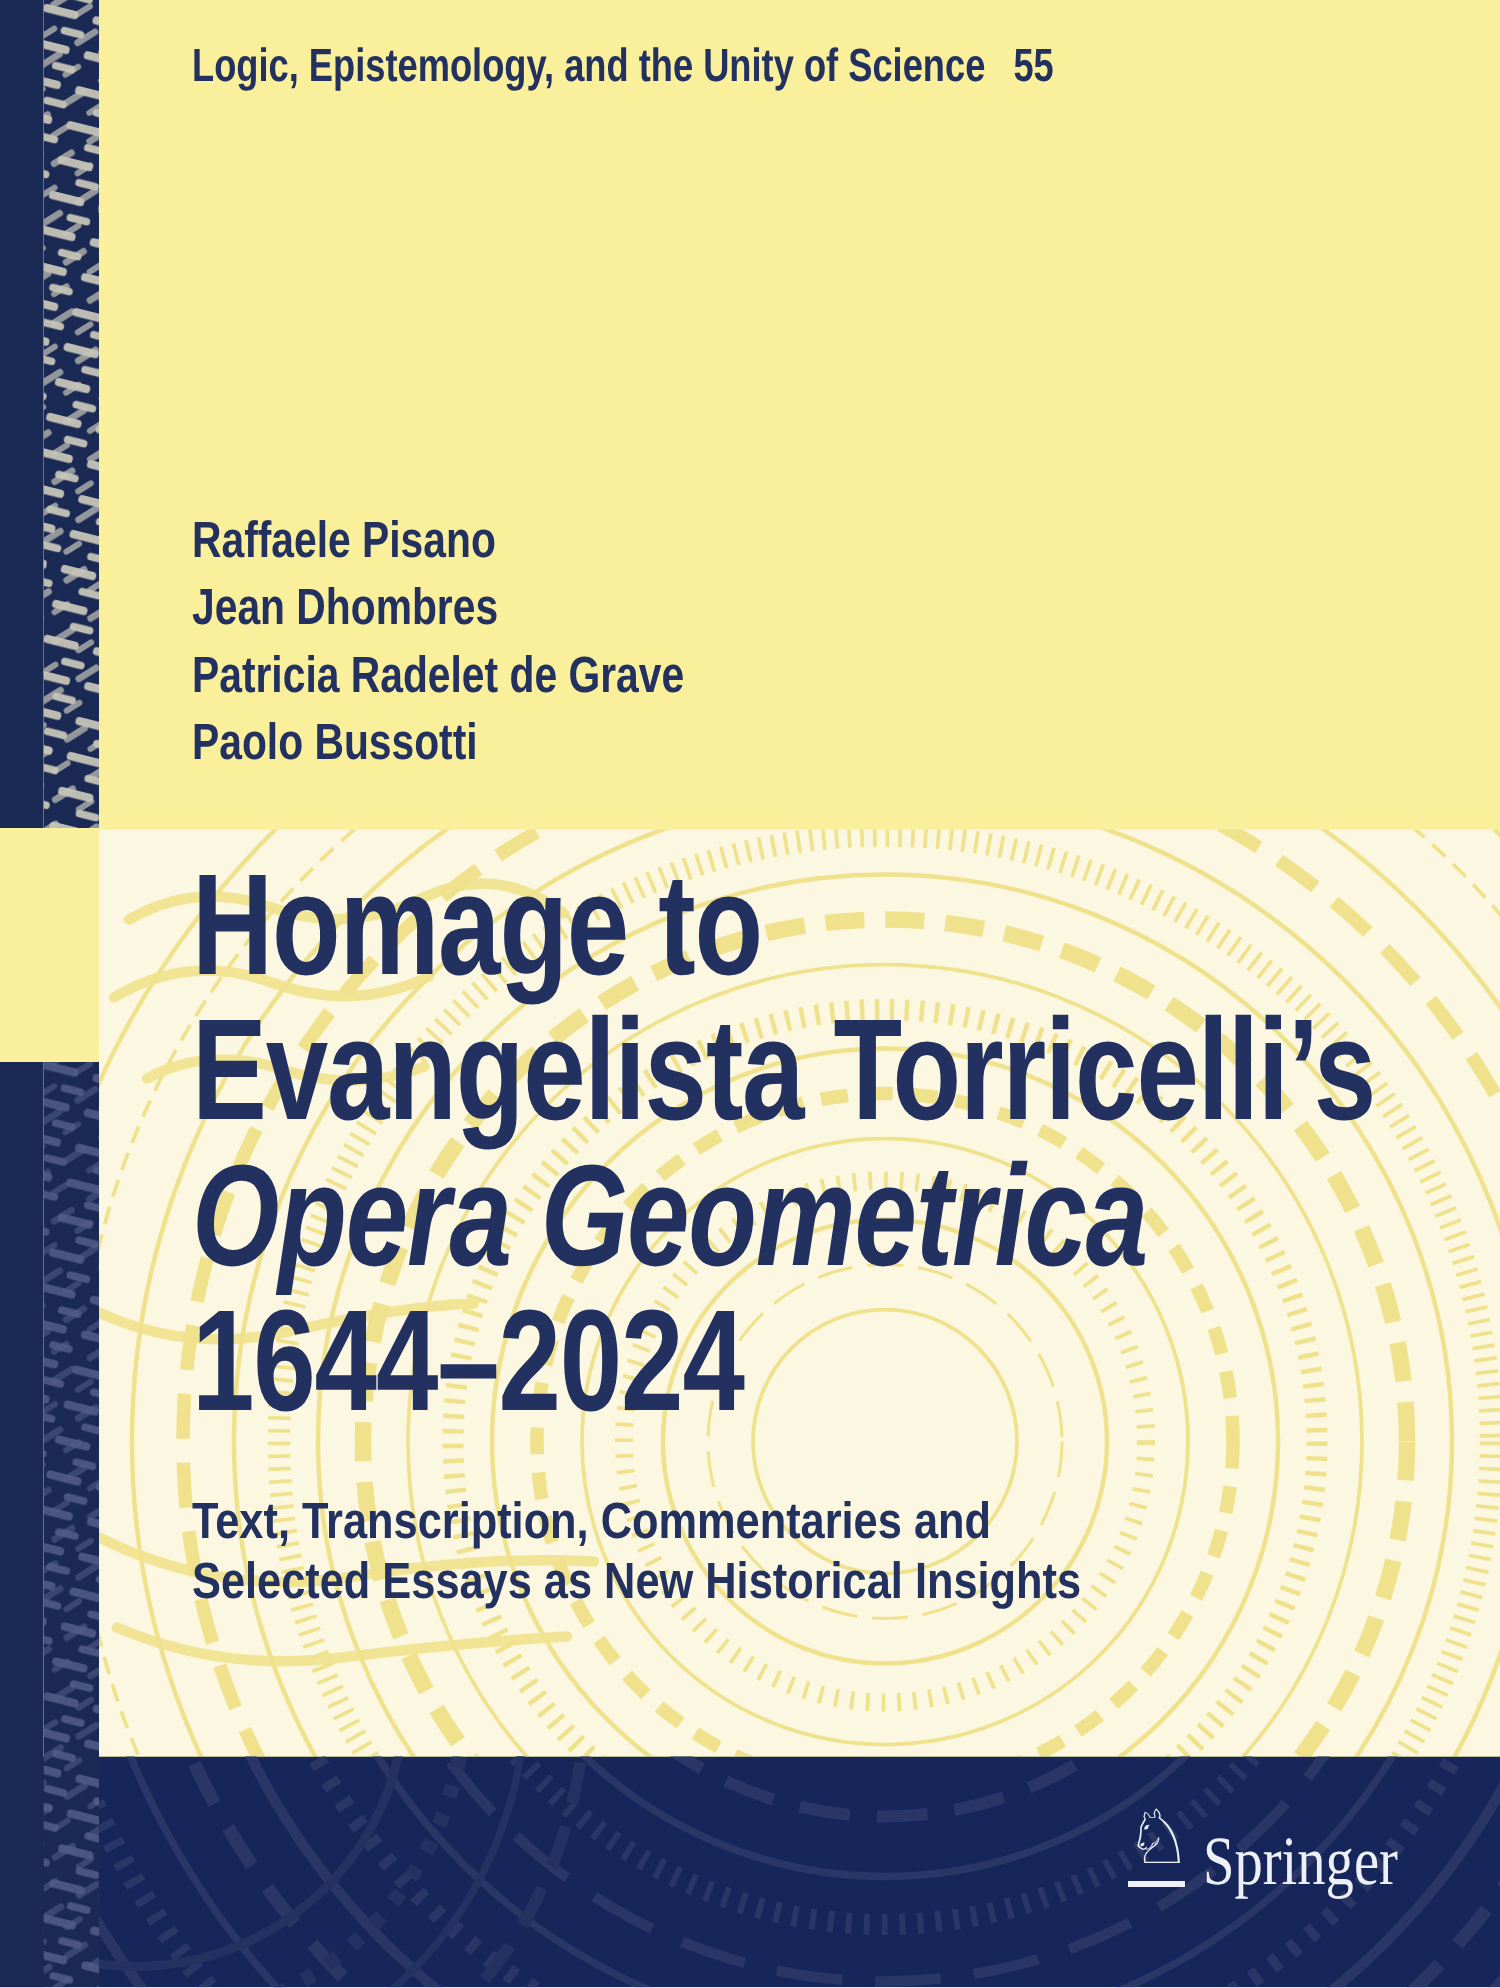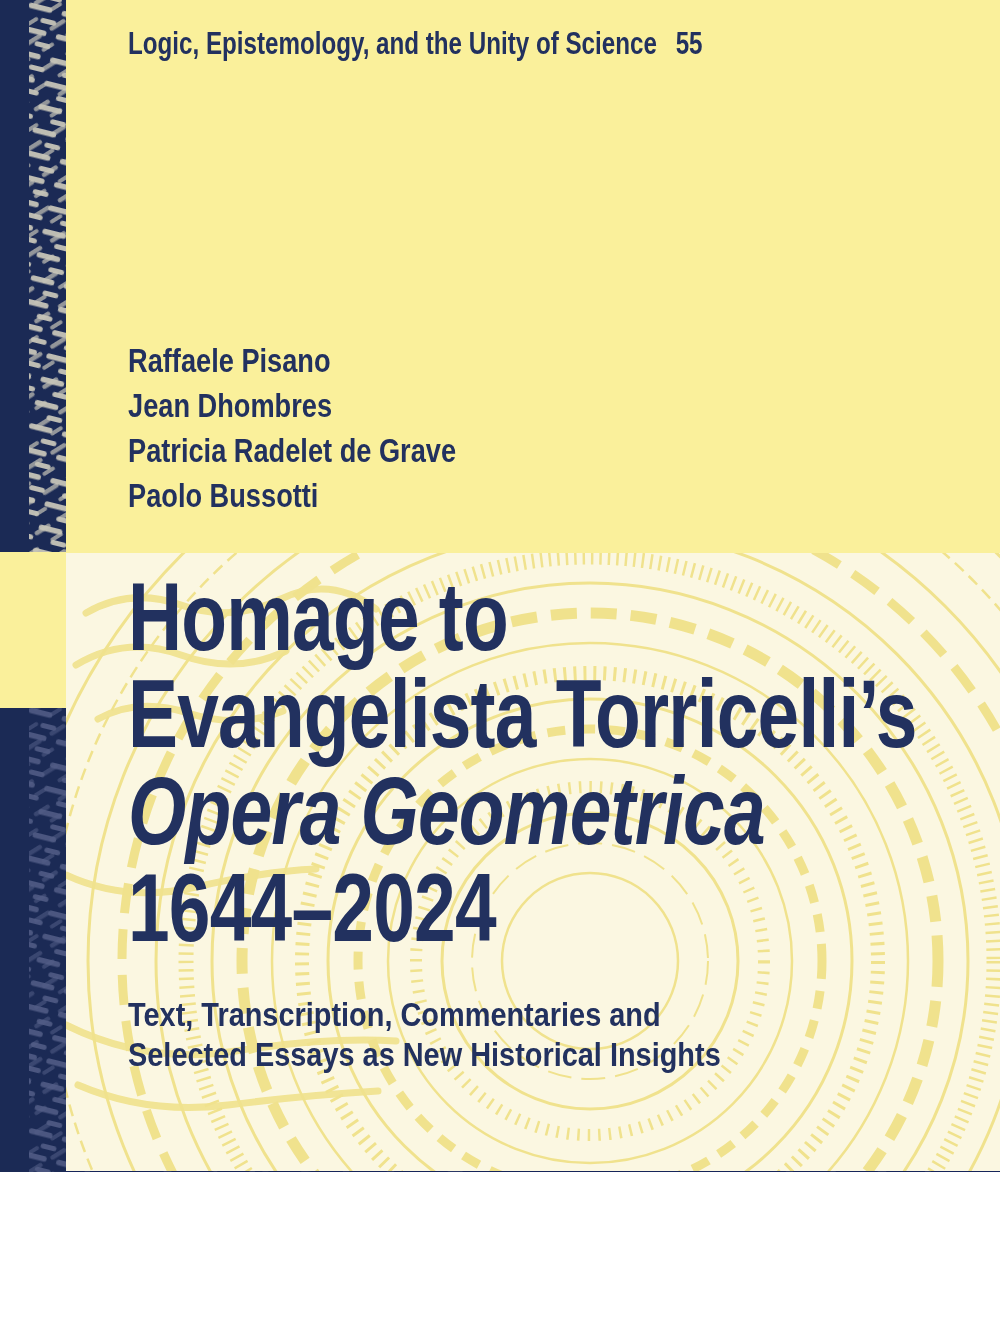--- a/index.html
+++ b/index.html
@@ -1,17 +1,17 @@
 <!DOCTYPE html>
 <html><head>
 <meta charset="utf-8">
 <style>
   html,body{margin:0;padding:0;background:#ffffff;}
   .cover{
-    position:relative;width:1000px;height:1172px;overflow:hidden;
+    position:relative;width:1000px;height:1325px;overflow:hidden;
     font-family:"Liberation Sans",sans-serif;background:#faf09b;
   }
   
   .band-top{position:absolute;left:0;top:0;width:1000px;height:553px;background:#faf09b;z-index:0;}
   .cream-panel{position:absolute;left:66px;top:553px;z-index:0;display:block;}
   .bottom-panel{position:absolute;left:0;top:1171px;z-index:0;display:block;}
   
   .strip-solid{position:absolute;left:0;top:0;width:29px;height:1325px;background:#1b2a55;z-index:1;}
   .strip-tex-top{position:absolute;left:29px;top:0;z-index:1;display:block;}
   .strip-tex-bottom{position:absolute;left:29px;top:705px;z-index:1;display:block;}

